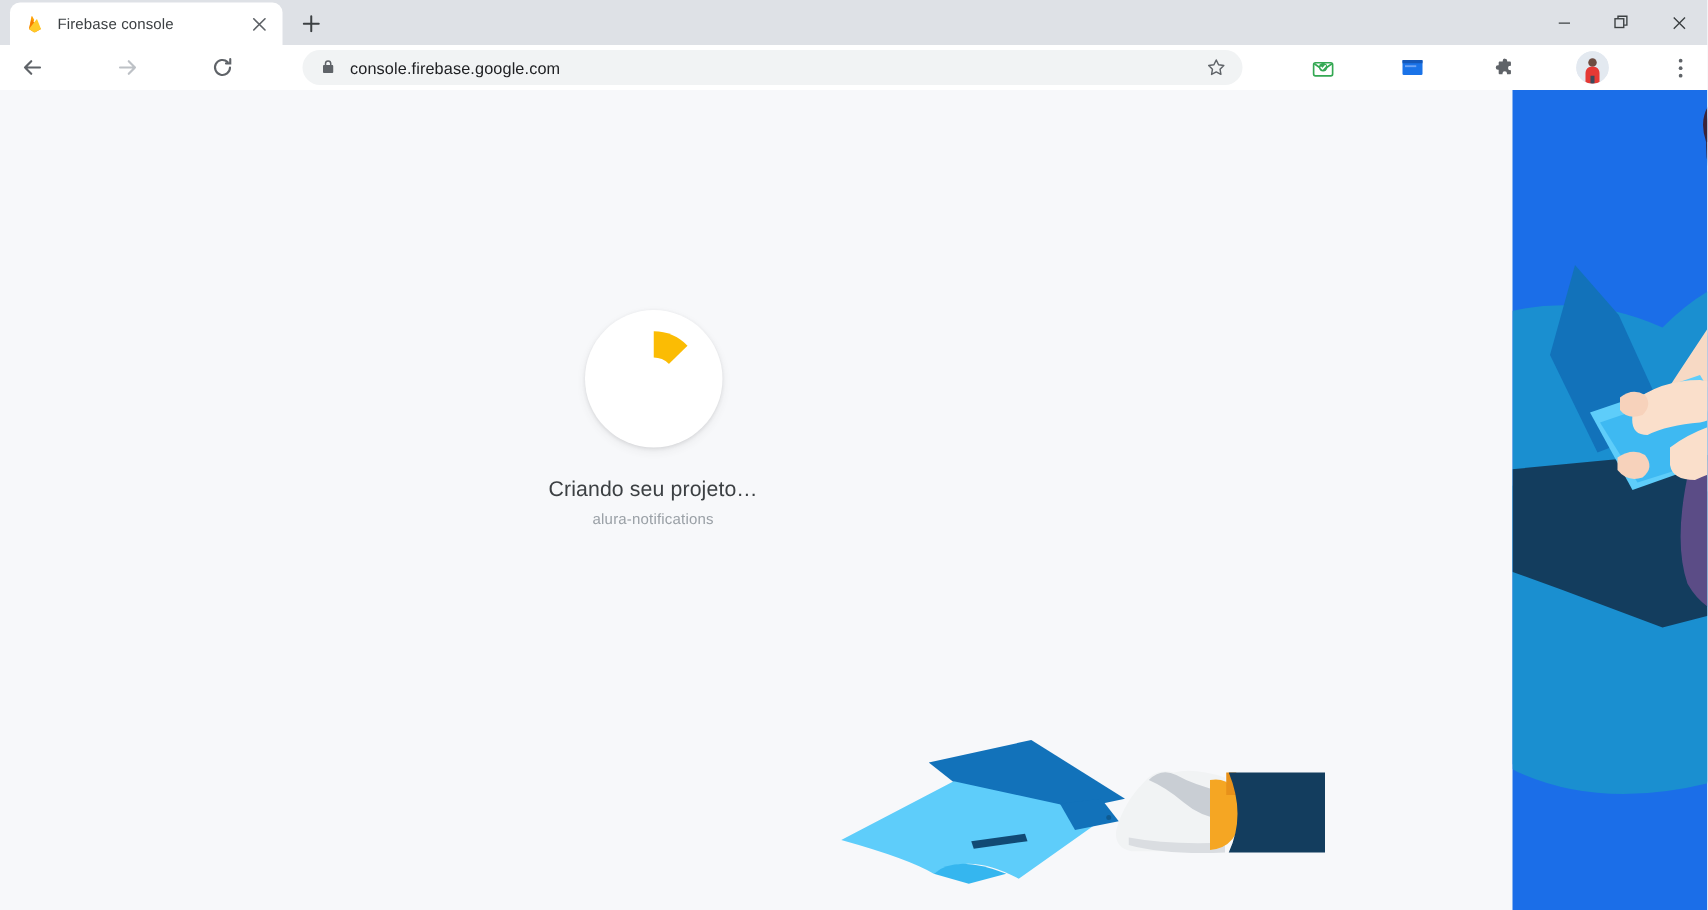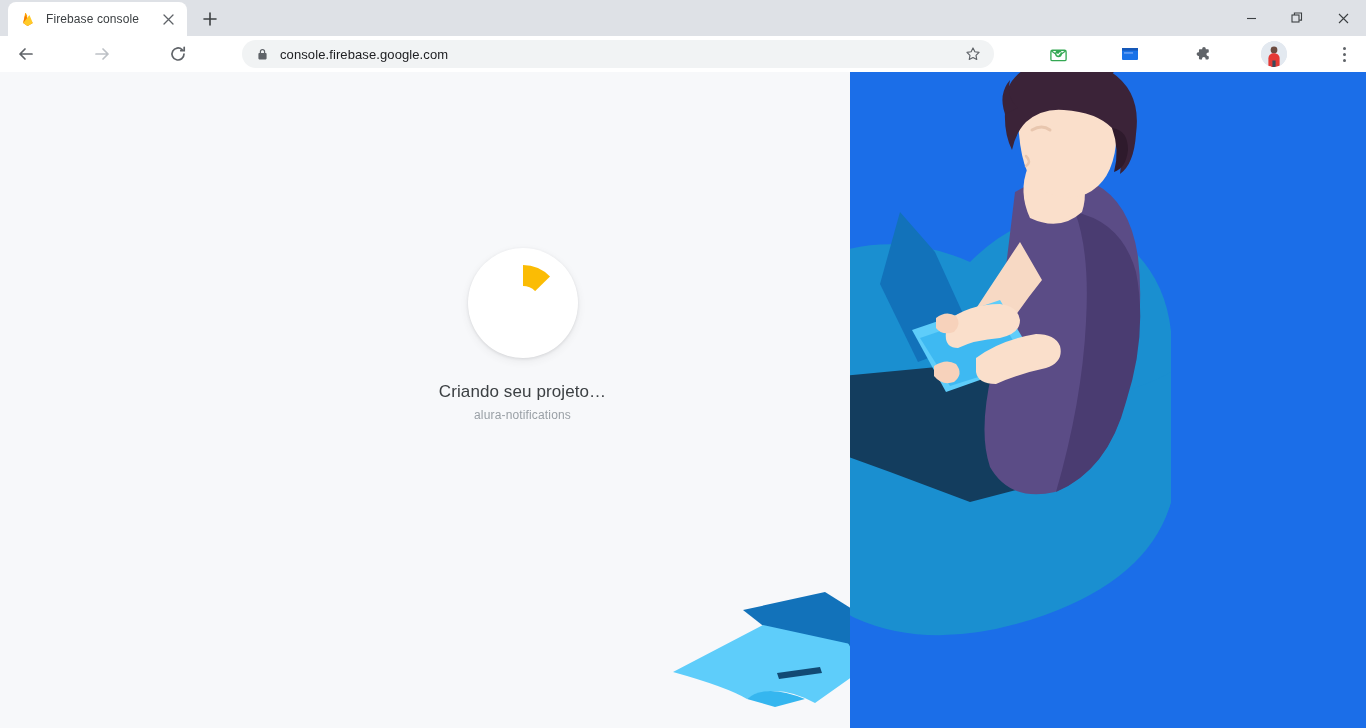--- a/index.html
+++ b/index.html
@@ -12,21 +12,21 @@
   }
 
   
   .browser{ width:1366px; height:728px; display:flex; flex-direction:column; }
 
   .tabstrip{
     height:36px; background:#dee1e6; display:flex; align-items:flex-end;
     position:relative; flex:0 0 36px;
   }
   .tab{
-    width:179px; height:34px; background:#ffffff;
+    width:218px; height:34px; background:#ffffff;
     border-radius:8px 8px 0 0; display:flex; align-items:center;
     margin-left:8px; padding:0 10px 0 12px; position:relative;
   }
   .tab-fav{
     width:16px; height:16px; flex:0 0 16px; margin-right:10px;
     position:relative;
   }
   .tab-title{
     flex:1; font-size:12px; color:#3c4043; white-space:nowrap;
     overflow:hidden; text-overflow:ellipsis; letter-spacing:.1px;
@@ -74,21 +74,21 @@
     overflow:hidden; background:#dfe6ef; flex:0 0 26px;
     display:flex; align-items:flex-end; justify-content:center; cursor:pointer;
     position:relative;
   }
   .menu3{ width:24px; height:26px; display:flex; flex-direction:column;
     align-items:center; justify-content:center; gap:3px; cursor:pointer; flex:0 0 24px; margin-right:2px;}
   .menu3 i{ width:3px; height:3px; border-radius:50%; background:#5f6368; display:block; }
 
   
   .viewport{ flex:1; position:relative; background:#f7f8fa; overflow:hidden; display:flex; }
-  .left-pane{ width:850px; position:relative; background:#f7f8fa; }
+  .left-pane{ width:1210px; position:relative; background:#f7f8fa; }
   .right-pane{ flex:1; position:relative; background:#1b6ee8; overflow:hidden; }
 
   .loader-wrap{
     position:absolute; left:0; top:0; width:1045px; height:100%;
     display:flex; flex-direction:column; align-items:center; justify-content:center;
     padding-bottom:130px;
   }
   .spinner{
     width:110px; height:110px; border-radius:50%; background:#ffffff;
     box-shadow:0 1px 3px rgba(60,64,67,.13), 0 3px 8px rgba(60,64,67,.08);

